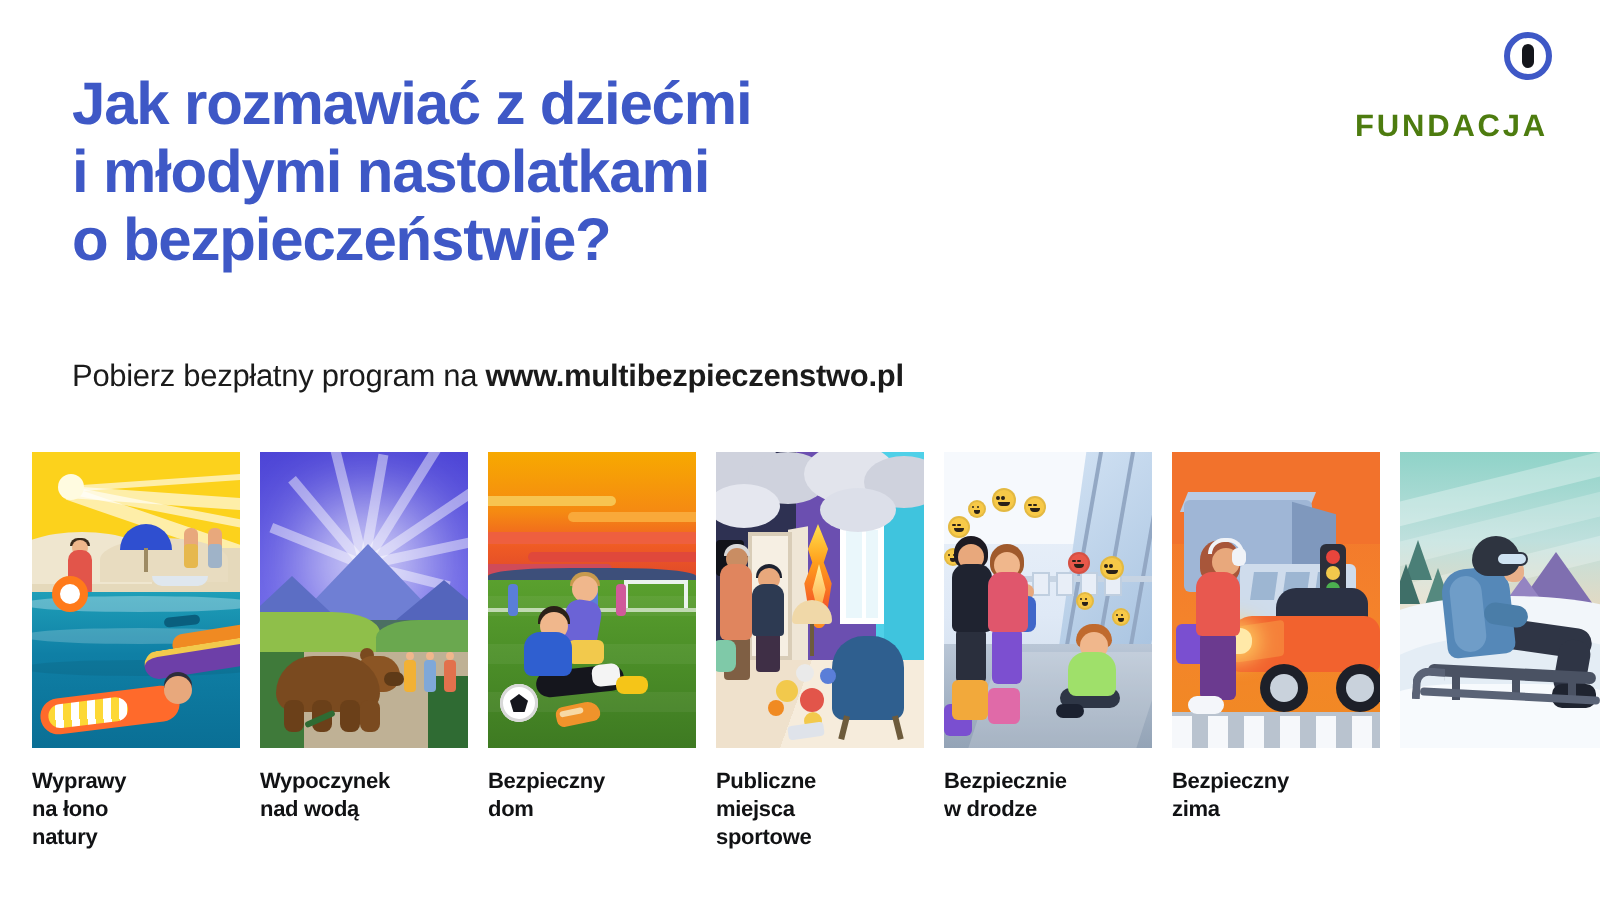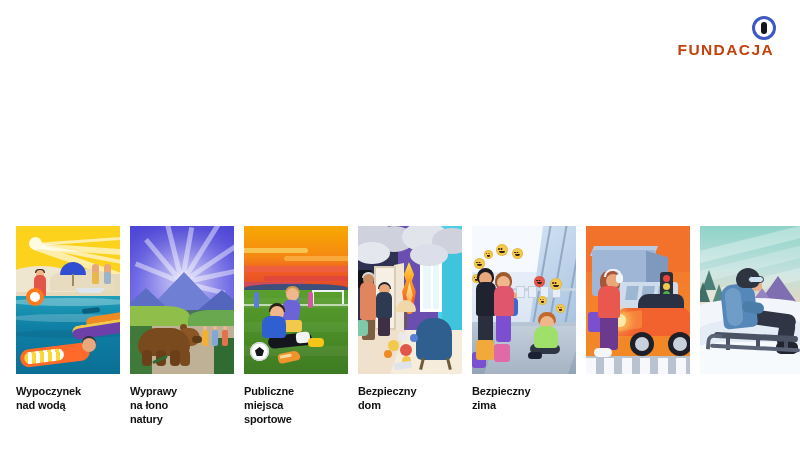--- a/index.html
+++ b/index.html
@@ -54,22 +54,22 @@
     width:6px; height:12px; border-radius:3px;
     background:#14161c;
   }
   .logo-word {
     font-size:29px; font-weight:bold; font-style:italic;
     color:#14161c; letter-spacing:-1.2px; line-height:32px;
   }
   .logo-sub {
     text-align:right;
     font-size:15.5px; font-weight:bold;
-    color:#c2410c; letter-spacing:1.4px;
-    margin-top:1px; padding-right:2px;
+    color:#4d7c0f; letter-spacing:1.4px;
+    margin-top:15px; padding-right:2px;
   }
 
   
   .strip { position:absolute; left:16px; top:226px; width:772px; height:150px; display:flex; gap:10px; }
   .card { width:104px; height:148px; overflow:hidden; position:relative; flex:0 0 104px; }
   .card .scene { position:absolute; inset:0; }
 
   .labels { position:absolute; left:16px; top:384px; width:772px; display:flex; gap:10px; }
   .label {
     width:104px; flex:0 0 104px;
@@ -315,21 +315,27 @@
   .s7 .runner { position:absolute; left:10px; top:120px; width:90px; height:4px; background:#5a6376; border-radius:3px; transform:rotate(3deg); }
   .s7 .runner::after { content:""; position:absolute; left:-4px; top:-10px; width:12px; height:12px; border-left:4px solid #5a6376; border-top:4px solid #5a6376; border-radius:8px 0 0 0;}
   .s7 .strut { position:absolute; top:112px; width:4px; height:12px; background:#4a5263; }
   .s7 .s1x{left:26px;} .s7 .s2x{left:56px;} .s7 .s3x{left:84px;}
 </style>
 </head>
 <body>
 
 <div class="header">
 
-
+  <div class="headline">
+    <span class="ln">Jak rozmawiać z dziećmi</span>
+    <span class="ln">i młodymi nastolatkami</span>
+    <span class="ln">o bezpieczeństwie?</span>
+  </div>
+
+  <div class="subline"><span>Pobierz bezpłatny program na </span><b>www.multibezpieczenstwo.pl</b></div>
 
   <div class="logo">
     <div class="logo-row">
       <span class="logo-mark"></span>
     </div>
     <div class="logo-sub">FUNDACJA</div>
   </div>
 </div>
 
 <div class="strip">
@@ -582,34 +588,38 @@
       <div class="strut s1x"></div>
       <div class="strut s2x"></div>
       <div class="strut s3x"></div>
       <div class="runner"></div>
     </div>
   </div>
 </div>
 
 <div class="labels">
   <div class="label">
-    <span>Wypoczynek</span><br>
-    <span>nad wodą</span>
-  </div>
-  <div class="label">
     <span>Wyprawy</span><br>
     <span>na łono</span><br>
     <span>natury</span>
+  </div>
+  <div class="label">
+    <span>Wypoczynek</span><br>
+    <span>nad wodą</span>
+  </div>
+  <div class="label">
+    <span>Bezpieczny</span><br>
+    <span>dom</span>
   </div>
   <div class="label">
     <span>Publiczne</span><br>
     <span>miejsca</span><br>
     <span>sportowe</span>
   </div>
   <div class="label">
-    <span>Bezpieczny</span><br>
-    <span>dom</span>
+    <span>Bezpiecznie</span><br>
+    <span>w drodze</span>
   </div>
   <div class="label">
     <span>Bezpieczny</span><br>
     <span>zima</span>
   </div>
 </div>
 
 </body></html>

